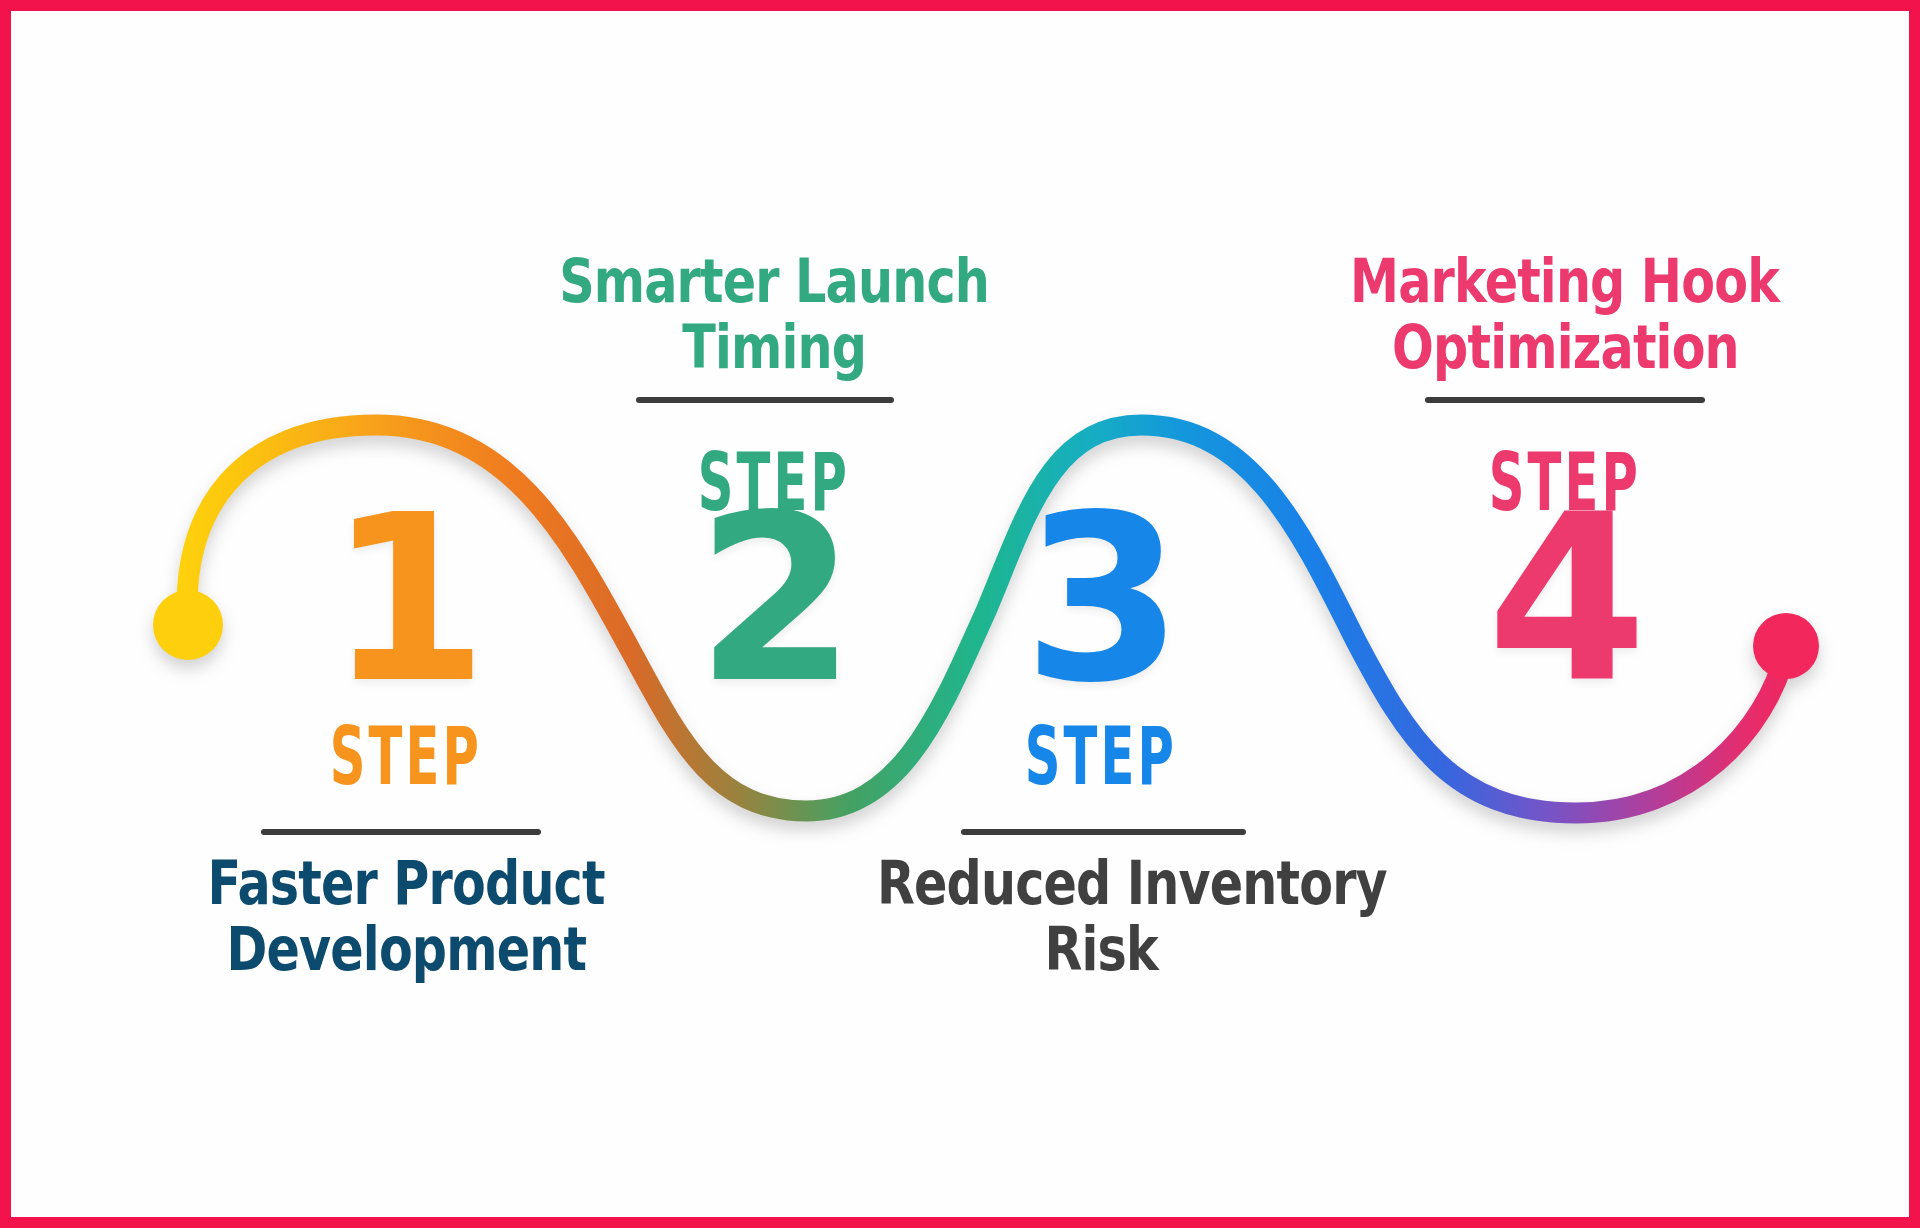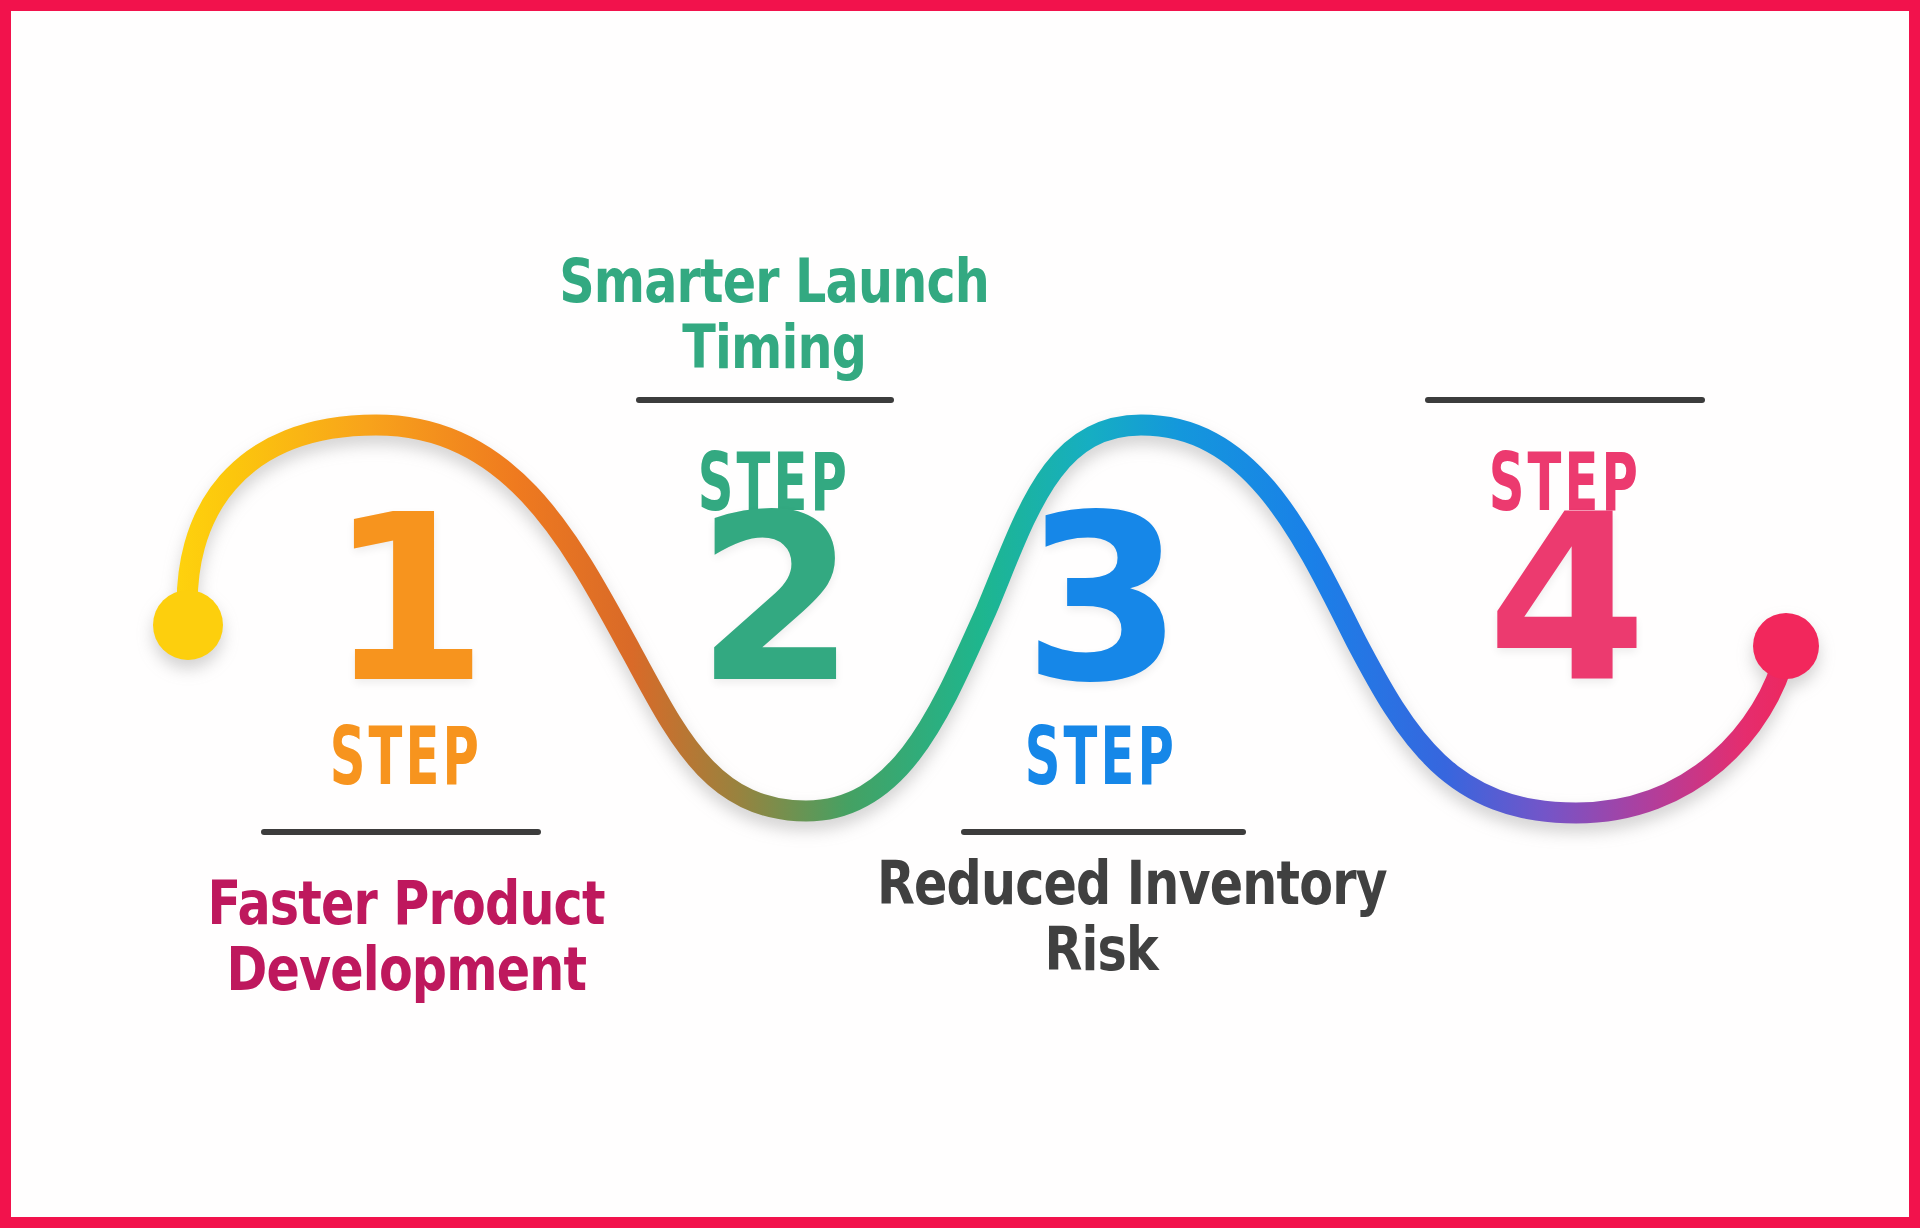--- a/index.html
+++ b/index.html
@@ -99,21 +99,21 @@
              C 1680 802, 1755 720, 1775 640" fill="none" stroke="url(#flow)" stroke-width="21" stroke-linecap="round"></path>
     <circle cx="177" cy="614" r="35" fill="#FDCF0D"></circle>
     <circle cx="1775" cy="635" r="33" fill="#F2275C"></circle>
   </svg>
 
   <div class="col-block numeral n1" style="color: rgb(247, 148, 30);">1</div>
   <div class="col-block step-word s1" style="color: rgb(247, 148, 30);">
     <span>STEP</span>
   </div>
   <div class="underline u1" style="background: rgb(60, 60, 60);"></div>
-  <div class="col-block title t1" style="color: #be185d; margin-top: 20px;">
+  <div class="col-block title t1" style="color: #0c4a6e;">
     <span>Faster Product</span><br>
     <span>Development</span>
   </div>
 
   <div class="col-block title t2" style="color: rgb(51, 169, 129);">
     <span>Smarter Launch</span><br>
     <span>Timing</span>
   </div>
   <div class="underline u2" style="background: rgb(60, 60, 60);"></div>
   <div class="col-block step-word s2" style="color: rgb(51, 169, 129);">
@@ -124,19 +124,23 @@
   <div class="col-block numeral n3" style="color: rgb(22, 135, 232);">3</div>
   <div class="col-block step-word s3" style="color: rgb(22, 135, 232);">
     <span>STEP</span>
   </div>
   <div class="underline u3" style="background: rgb(60, 60, 60);"></div>
   <div class="col-block title t3" style="color: #404040;">
     <span>Reduced Inventory</span><br>
     <span>Risk</span>
   </div>
 
+  <div class="col-block title t4" style="color: rgb(236, 58, 111);">
+    <span>Marketing Hook</span><br>
+    <span>Optimization</span>
+  </div>
   <div class="underline u4" style="background: rgb(60, 60, 60);"></div>
   <div class="col-block step-word s4" style="color: rgb(236, 58, 111);">
     <span>STEP</span>
   </div>
   <div class="col-block numeral n4" style="color: rgb(236, 58, 111);">4</div>
 
 </div>
 
 </body></html>

